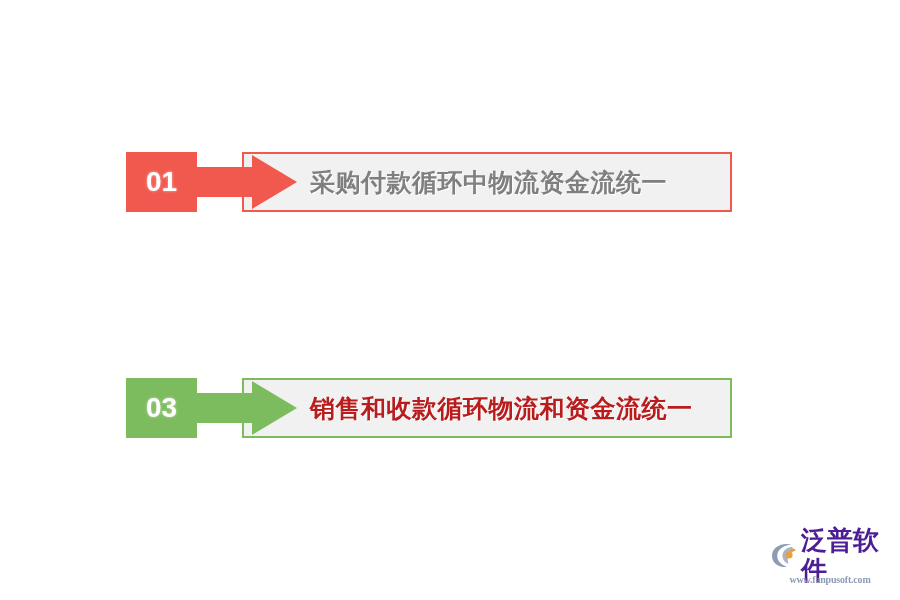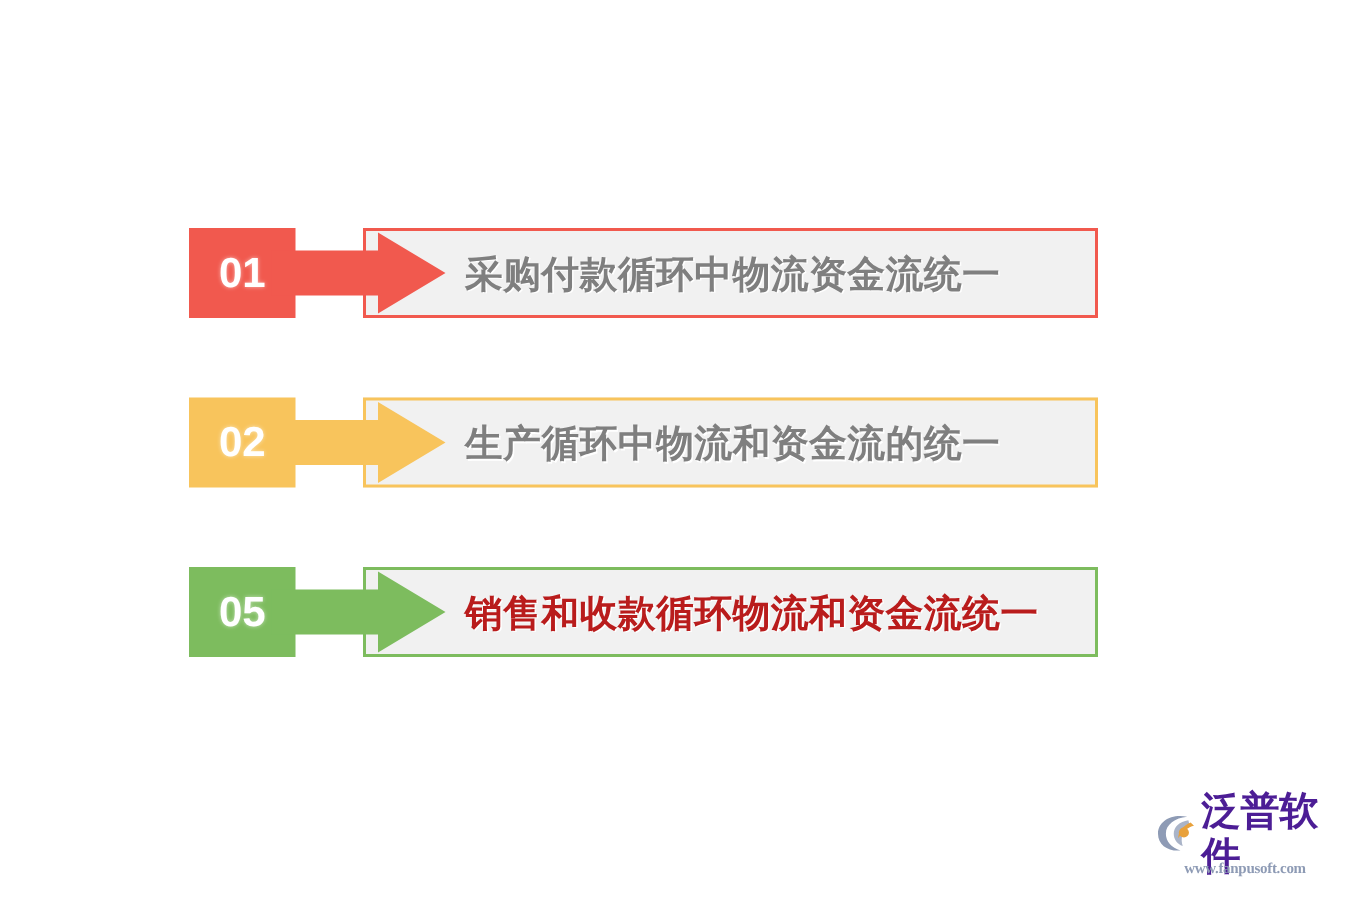--- a/index.html
+++ b/index.html
@@ -138,35 +138,24 @@
       <span class="num-label">01</span>
     </div>
     <div class="panel" style="border-color: rgb(241, 89, 78); background: rgb(241, 241, 241);">
       <div class="panel-text" style="color: rgb(127, 127, 127);">采购付款循环中物流资金流统一</div>
     </div>
     <svg class="arrow" viewBox="0 0 116 60">
       <polygon points="0,15 71,15 71,3 116,30 71,57 71,45 0,45" fill="#F1594E"></polygon>
     </svg>
   </div>
 
-  <div class="row" id="row-1" style="top: 265px;">
-    <div class="num-box" style="background: rgb(248, 196, 92);">
-      <span class="num-label">02</span>
-    </div>
-    <div class="panel" style="border-color: rgb(248, 196, 92); background: rgb(241, 241, 241);">
-      <div class="panel-text" style="color: rgb(127, 127, 127);">生产循环中物流和资金流的统一</div>
-    </div>
-    <svg class="arrow" viewBox="0 0 116 60">
-      <polygon points="0,15 71,15 71,3 116,30 71,57 71,45 0,45" fill="#F8C45C"></polygon>
-    </svg>
-  </div>
 
   <div class="row" id="row-2" style="top: 378px;">
     <div class="num-box" style="background: rgb(125, 188, 94);">
-      <span class="num-label">05</span>
+      <span class="num-label">03</span>
     </div>
     <div class="panel" style="border-color: rgb(125, 188, 94); background: rgb(241, 241, 241);">
       <div class="panel-text" style="color: #b91c1c;">销售和收款循环物流和资金流统一</div>
     </div>
     <svg class="arrow" viewBox="0 0 116 60">
       <polygon points="0,15 71,15 71,3 116,30 71,57 71,45 0,45" fill="#7DBC5E"></polygon>
     </svg>
   </div>
 
   <div id="logo">

